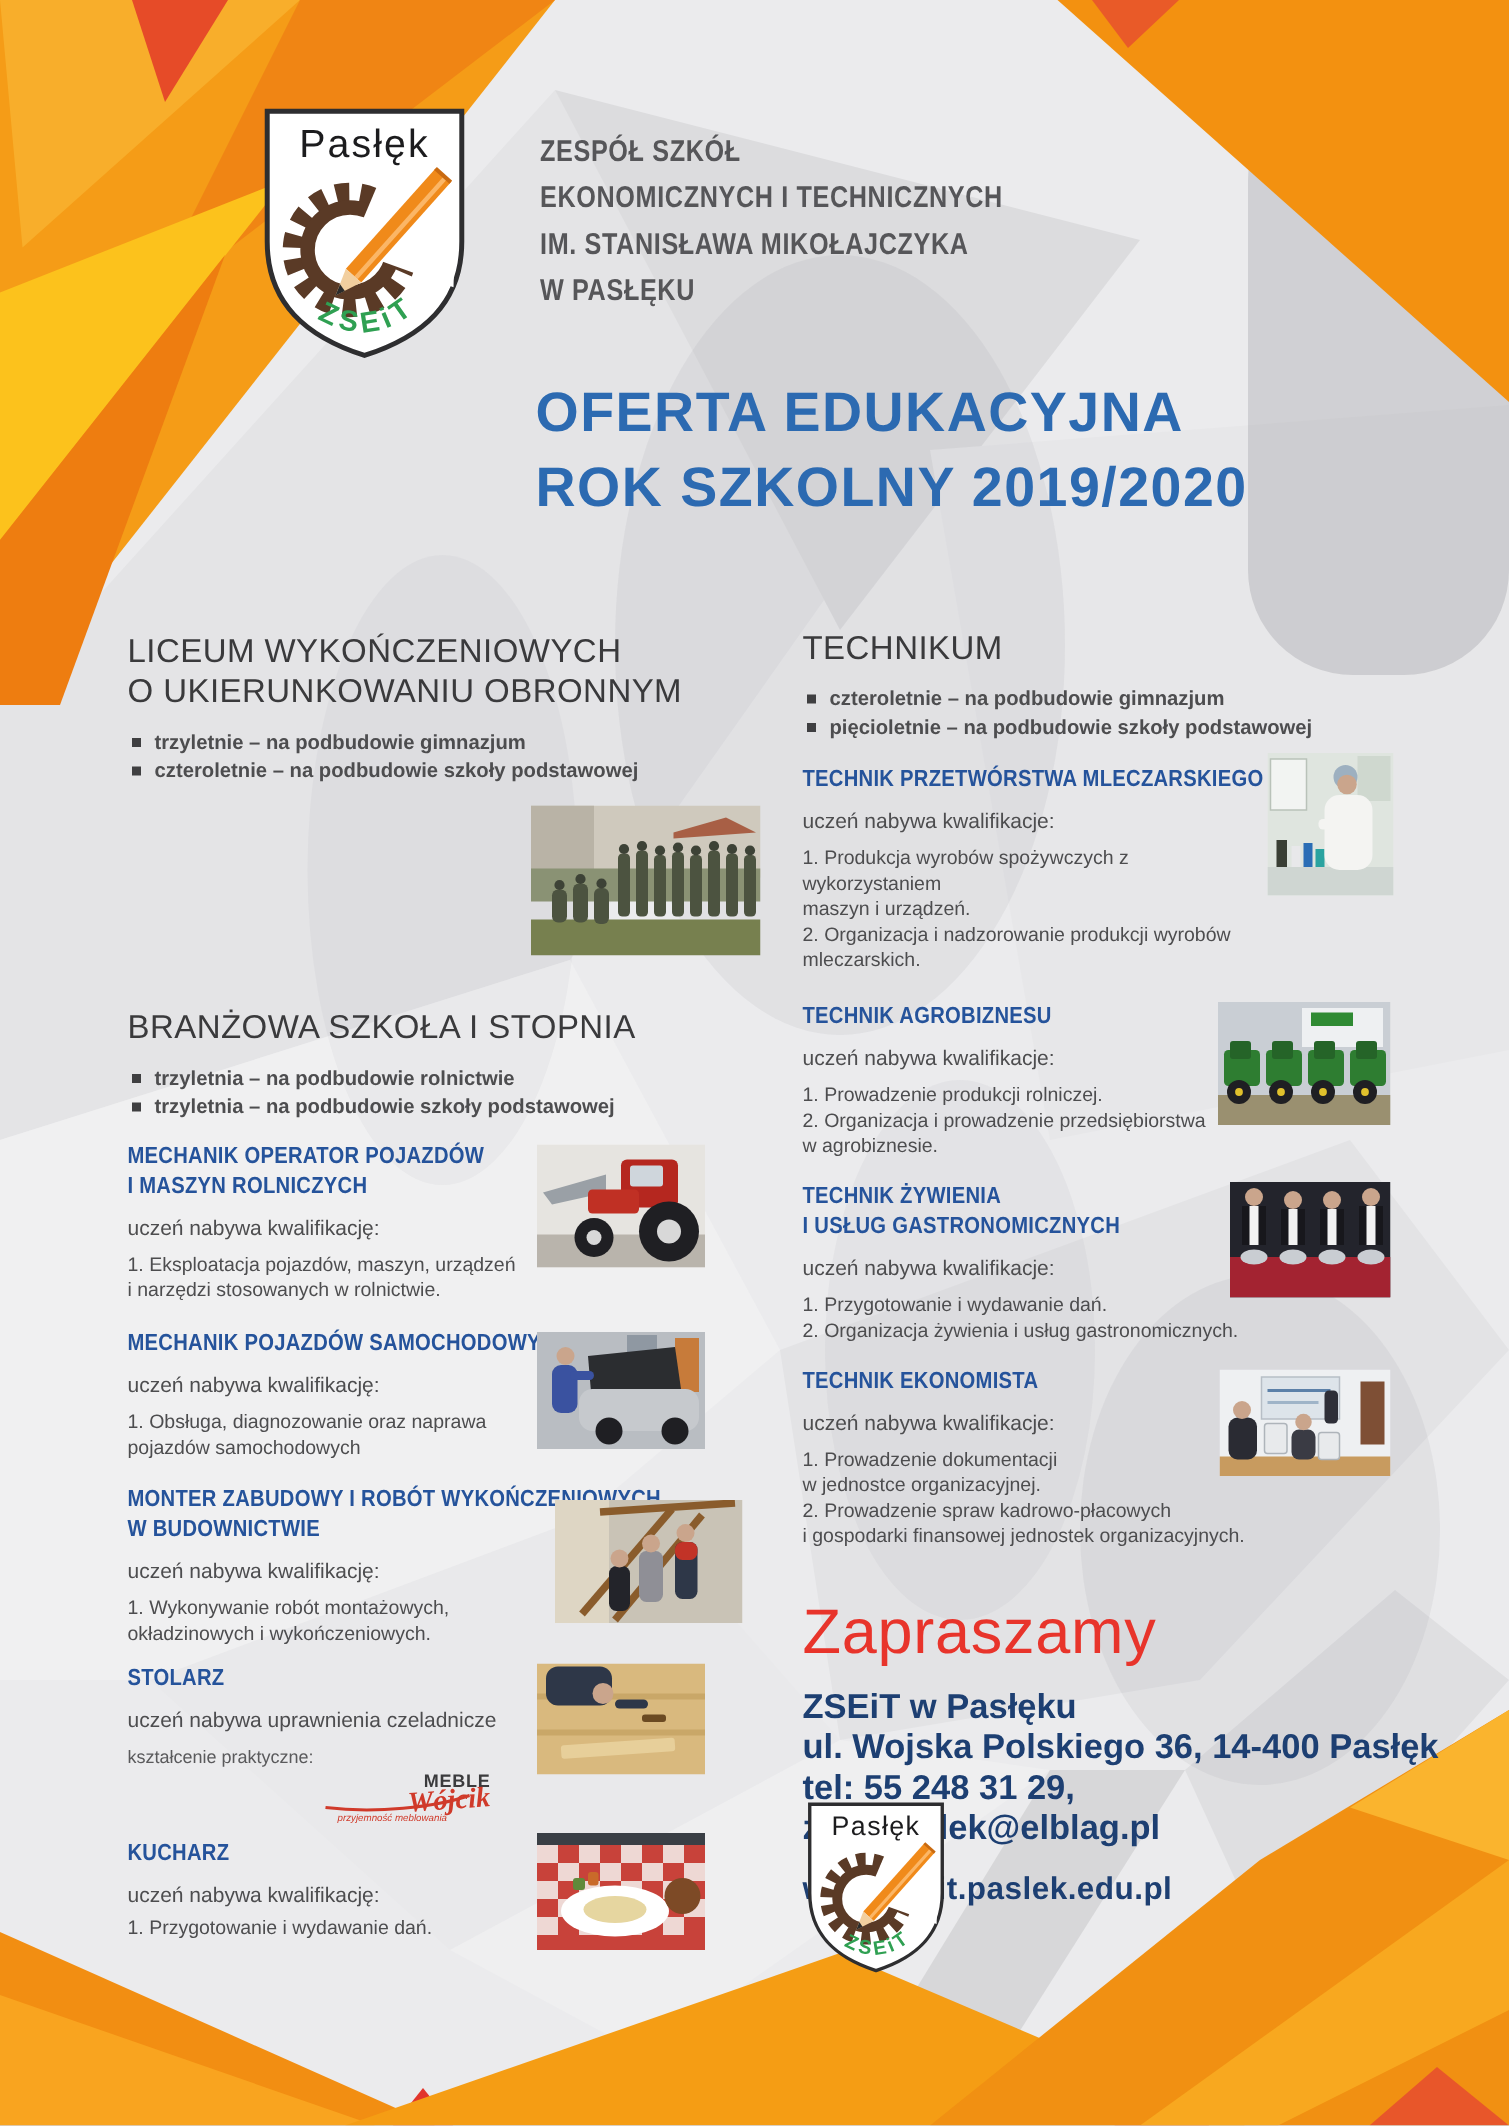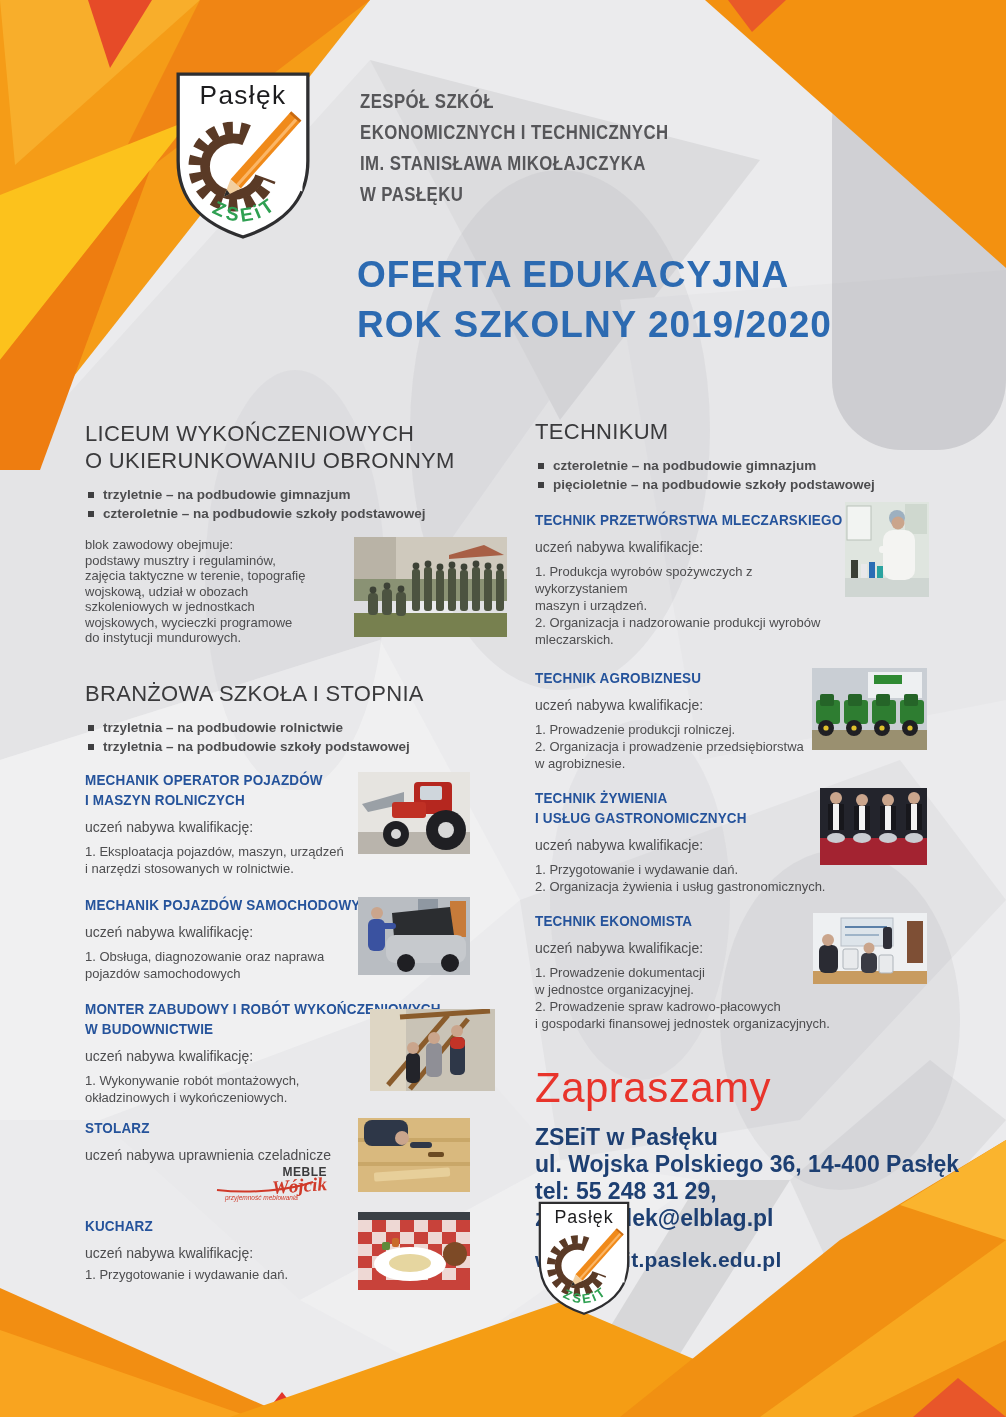--- a/index.html
+++ b/index.html
@@ -159,27 +159,20 @@
       <div class="bullet">
           <span class="sq"></span>
           <span>trzyletnie – na podbudowie gimnazjum</span>
         </div>
       <div class="bullet">
           <span class="sq"></span>
           <span>czteroletnie – na podbudowie szkoły podstawowej</span>
         </div>
     </div>
     <div class="liceum-body">
-      <div class="desc">blok zawodowy obejmuje:
-podstawy musztry i regulaminów,
-zajęcia taktyczne w terenie, topografię
-wojskową, udział w obozach
-szkoleniowych w jednostkach
-wojskowych, wycieczki programowe
-do instytucji mundurowych.</div>
       <div class="photo-flex">
         <svg width="153" height="100" viewBox="0 0 153 100">
           <rect width="153" height="48" fill="#cfc9bd"></rect>
           <rect x="0" y="0" width="42" height="48" fill="#b9b3a6"></rect>
           <polygon points="95,18 130,8 150,18 95,22" fill="#a85f45"></polygon>
           <rect x="0" y="42" width="153" height="22" fill="#8a9274"></rect>
           <rect x="0" y="76" width="153" height="24" fill="#77804f"></rect>
           <g fill="#4c5340">
             <rect x="58" y="32" width="8" height="42" rx="3"></rect>
               <rect x="70" y="30" width="8" height="44" rx="3"></rect>
@@ -287,20 +280,21 @@
           <circle cx="87" cy="22" r="6" fill="#caa58c"></circle>
           <rect x="36" y="44" width="14" height="30" rx="5" fill="#23242a"></rect>
           <circle cx="43" cy="39" r="6" fill="#caa58c"></circle>
         </svg>
       </div>
     </div>
 
     <div class="program pl mt12 minh88">
       <div class="pname">STOLARZ</div>
       <div class="qual">uczeń nabywa uprawnienia czeladnicze</div>
+      <div class="practical">kształcenie praktyczne:</div>
       <div class="meble">
         <div class="meble-row">
           <span class="meble-word">MEBLE</span>
           <span class="wojcik">Wójcik</span>
         </div>
         <svg class="meble-swoosh" width="100" height="14" viewBox="0 0 100 14">
           <path d="M2,10 C35,14 75,10 98,2" fill="none" stroke="#d03a2a" stroke-width="2"></path>
         </svg>
         <div class="meble-tag">przyjemność meblowania</div>
       </div>

